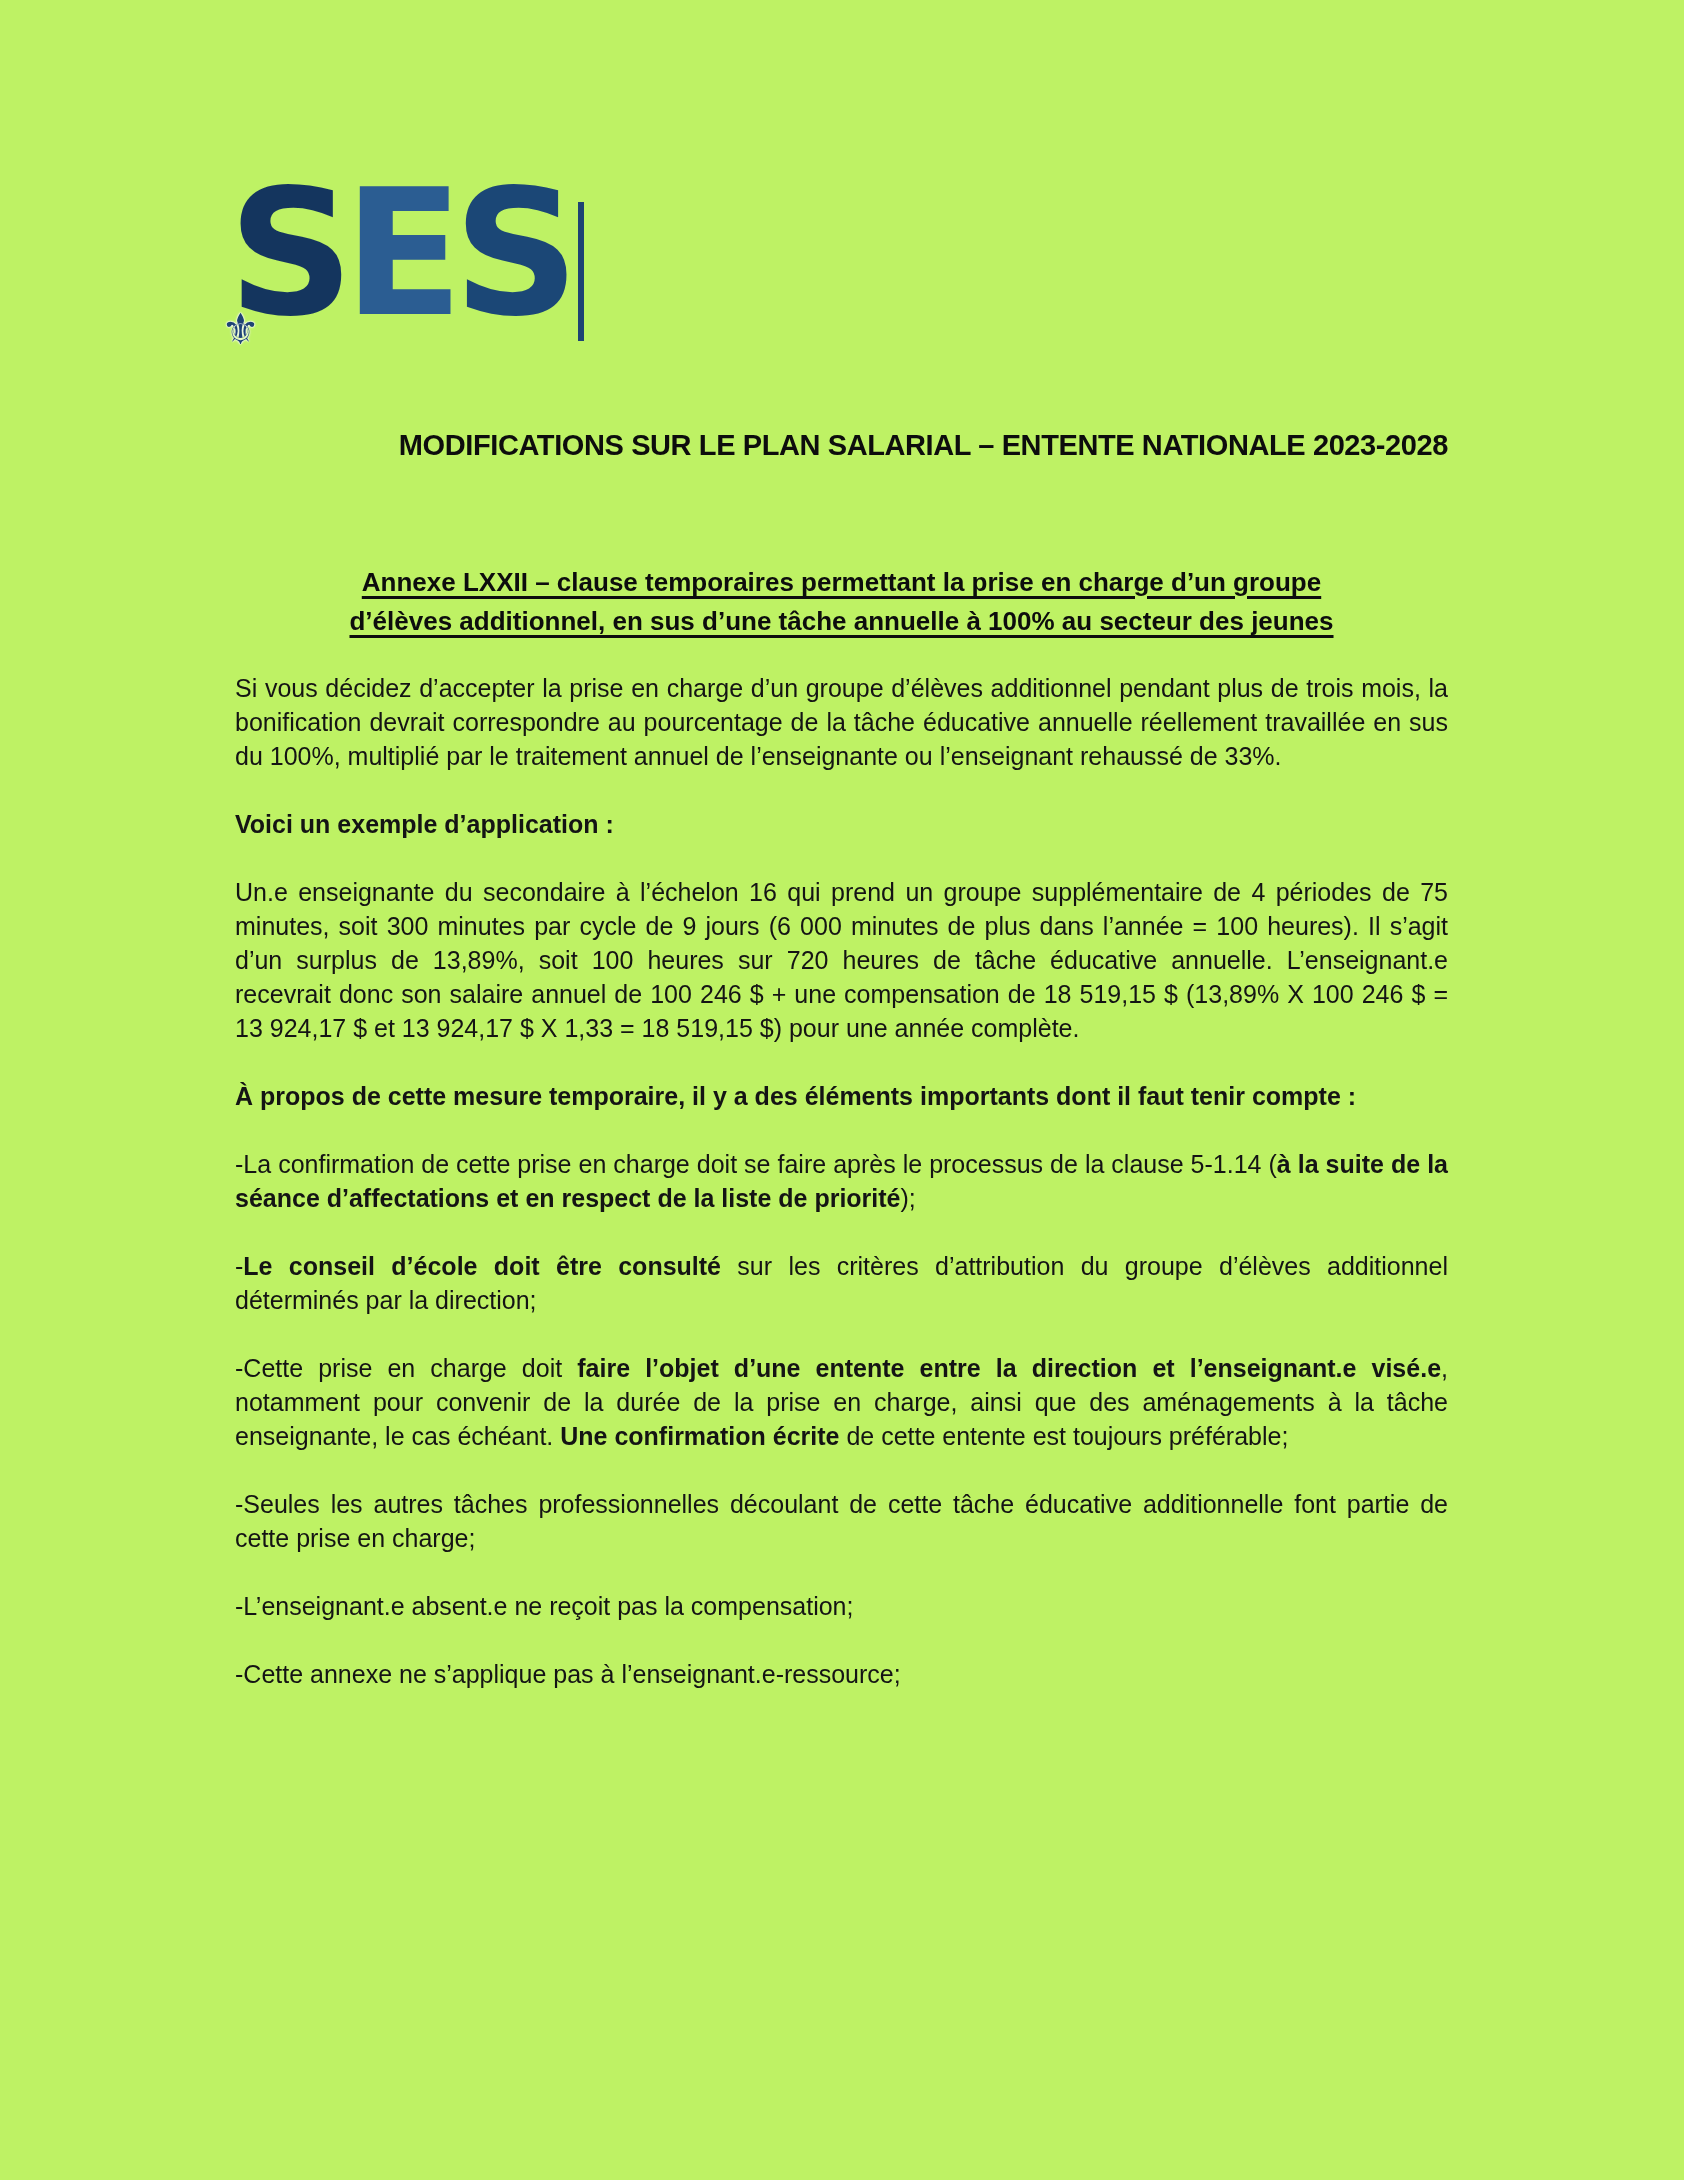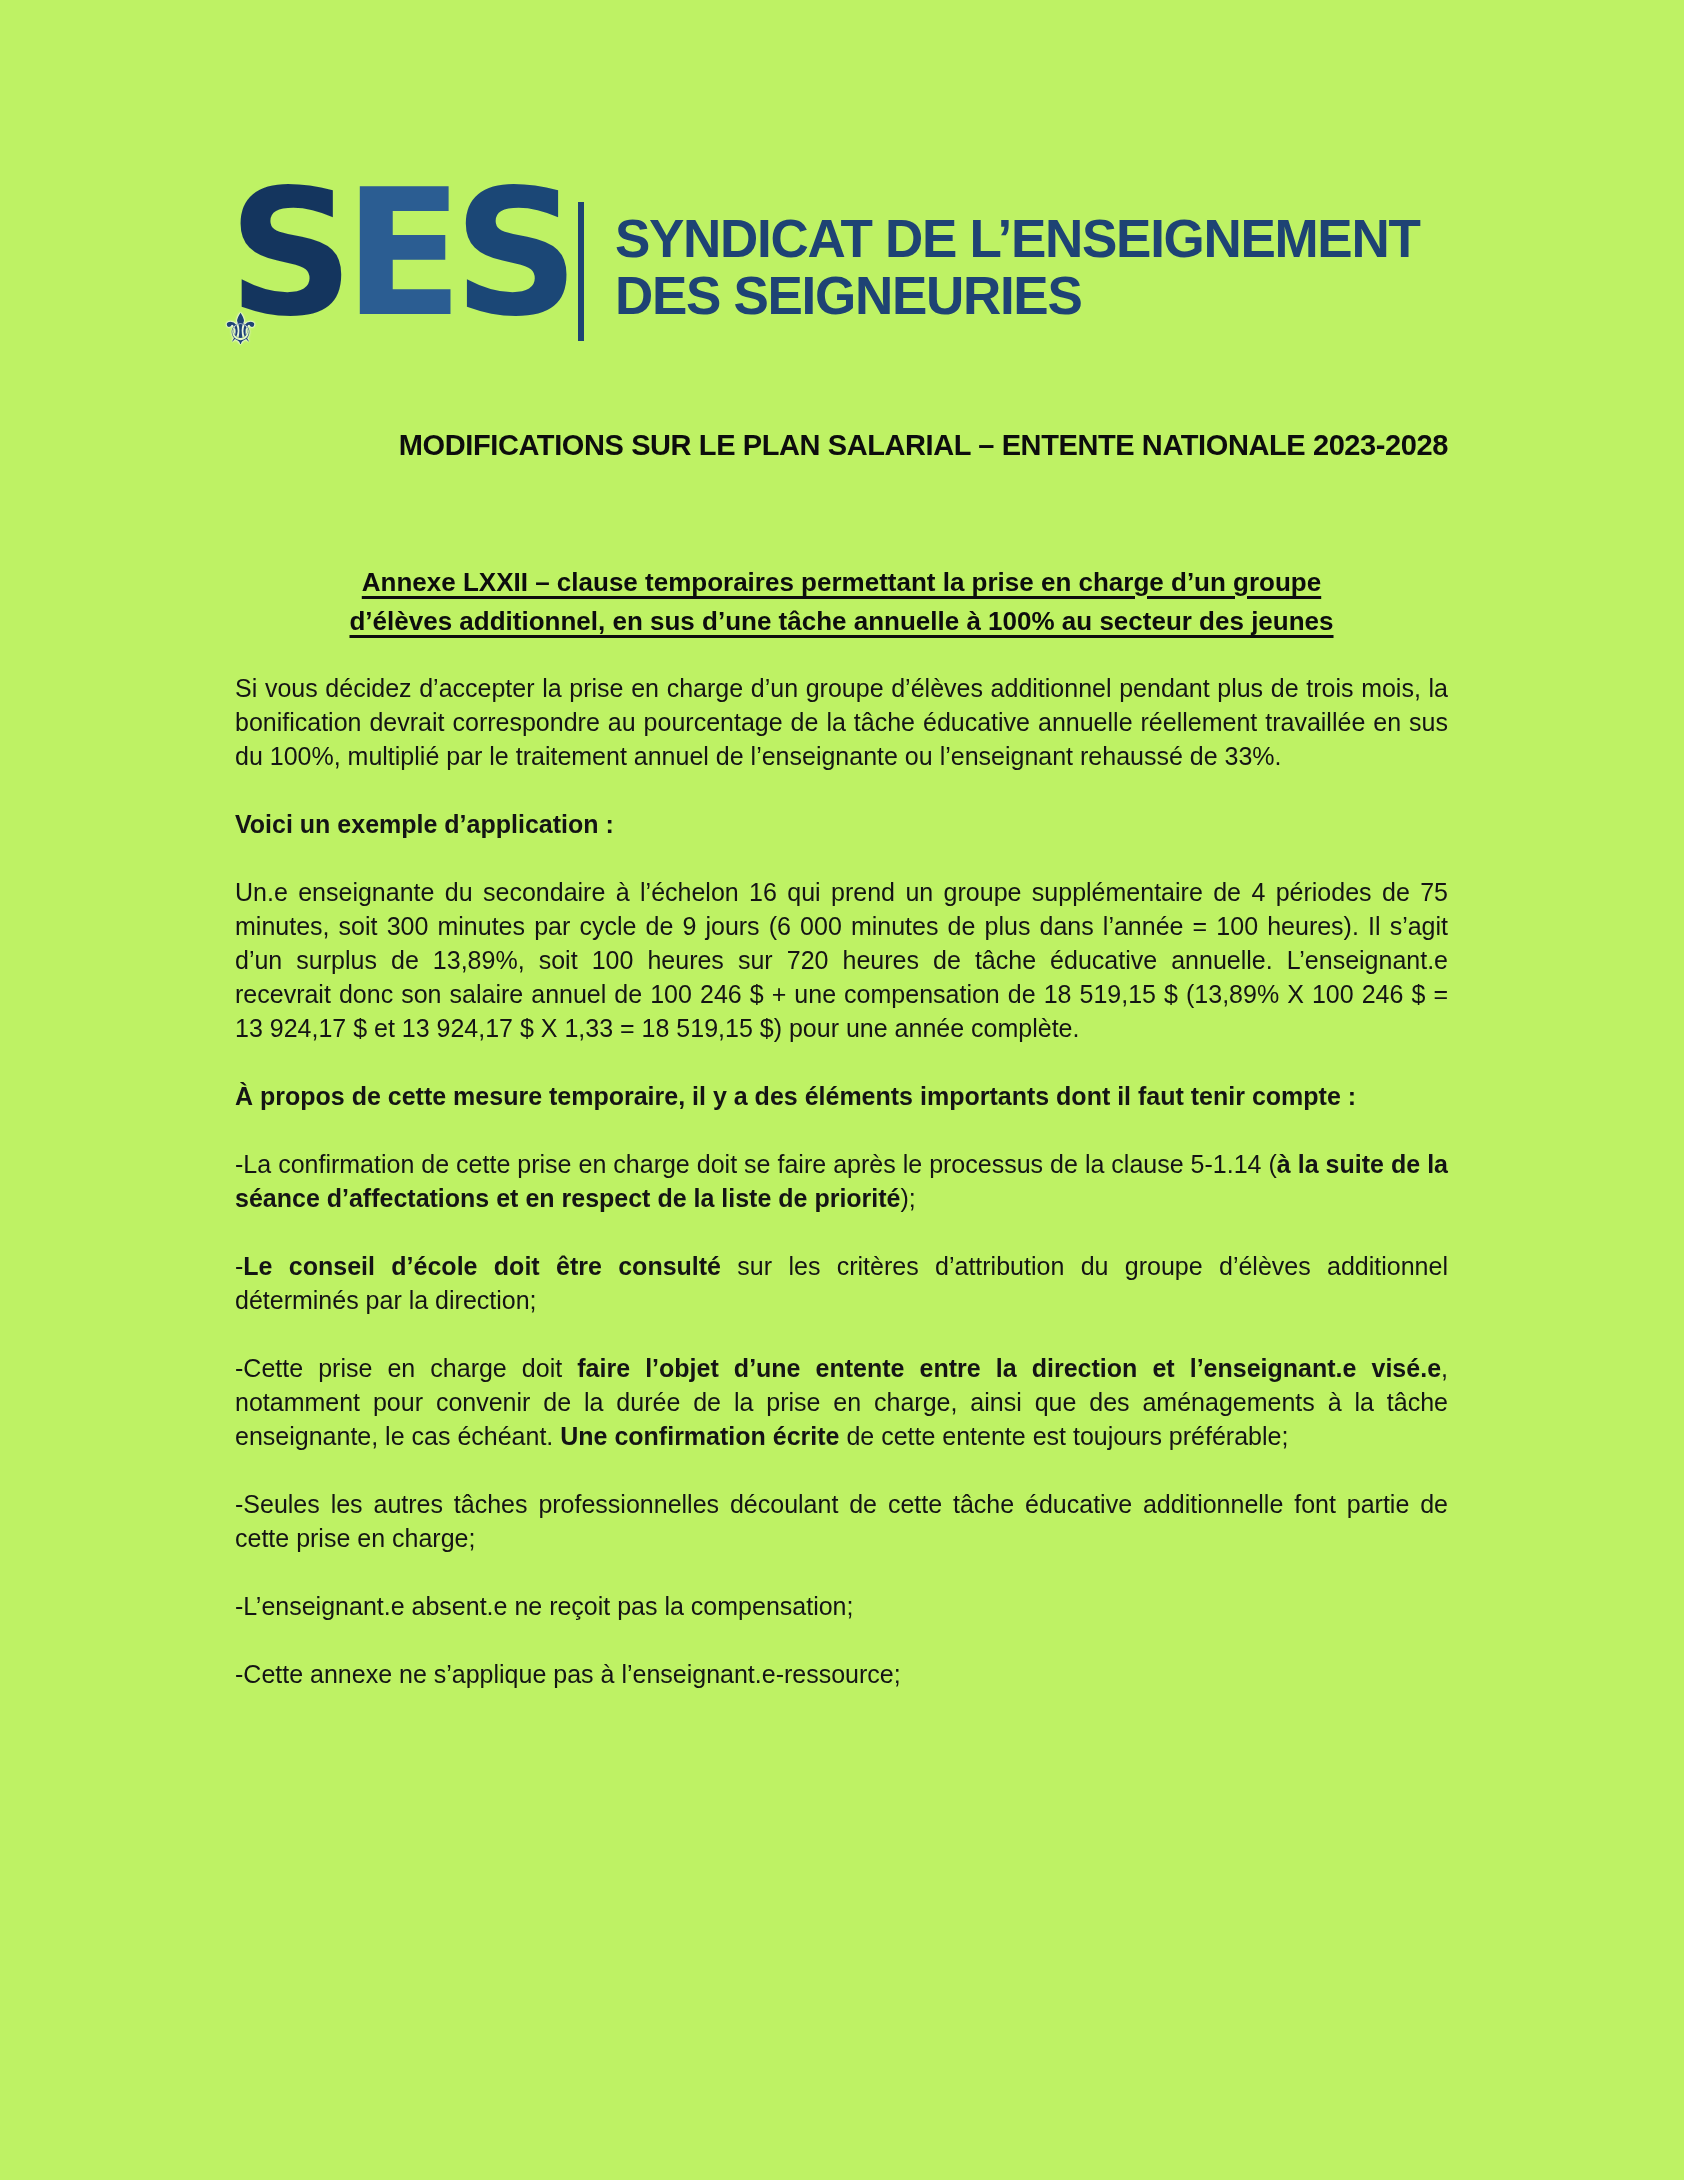--- a/index.html
+++ b/index.html
@@ -95,24 +95,20 @@
 <body>
 
 <div class="page" style="--navy: #1e4374; --s1: #14355e; --e: #2b5d92; --s2: #1b4776; --ink: #141414;">
 
   <header class="logo-header">
     <div class="ses-wrap">
       <div class="ses-text"><span class="l1">S</span><span class="l2">E</span><span class="l3">S</span></div>
       <span class="fleur">⚜</span>
     </div>
     <div class="logo-sep"></div>
-    <div class="org-name">
-      <div>SYNDICAT DE L’ENSEIGNEMENT</div>
-      <div>DES SEIGNEURIES</div>
-    </div>
   </header>
 
   <main class="content">
     <h1 class="doc-title">MODIFICATIONS SUR LE PLAN SALARIAL – ENTENTE NATIONALE 2023-2028</h1>
 
     <h2 class="annex-subtitle">
       <span class="line"><span>Annexe LXXII – clause temporaires permettant la prise en charge d’un groupe</span></span>
       <span class="line"><span>d’élèves additionnel, en sus d’une tâche annuelle à 100% au secteur des jeunes</span></span>
     </h2>
 

